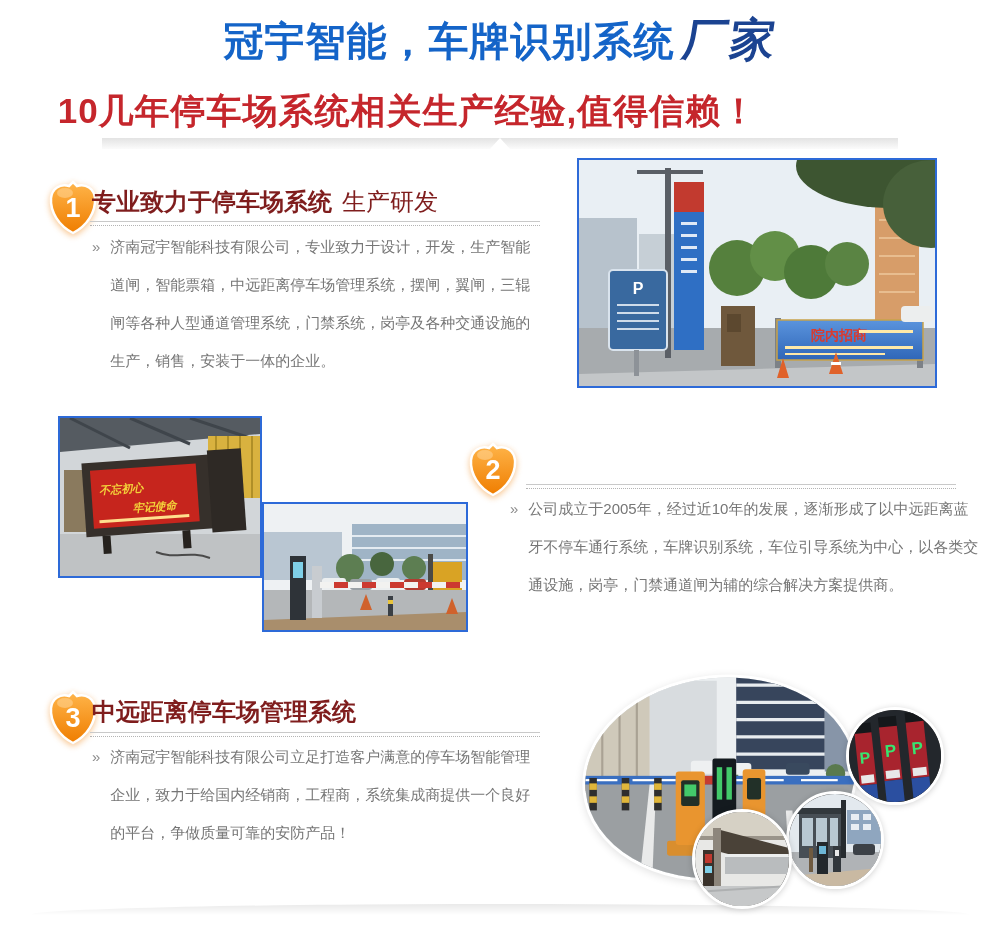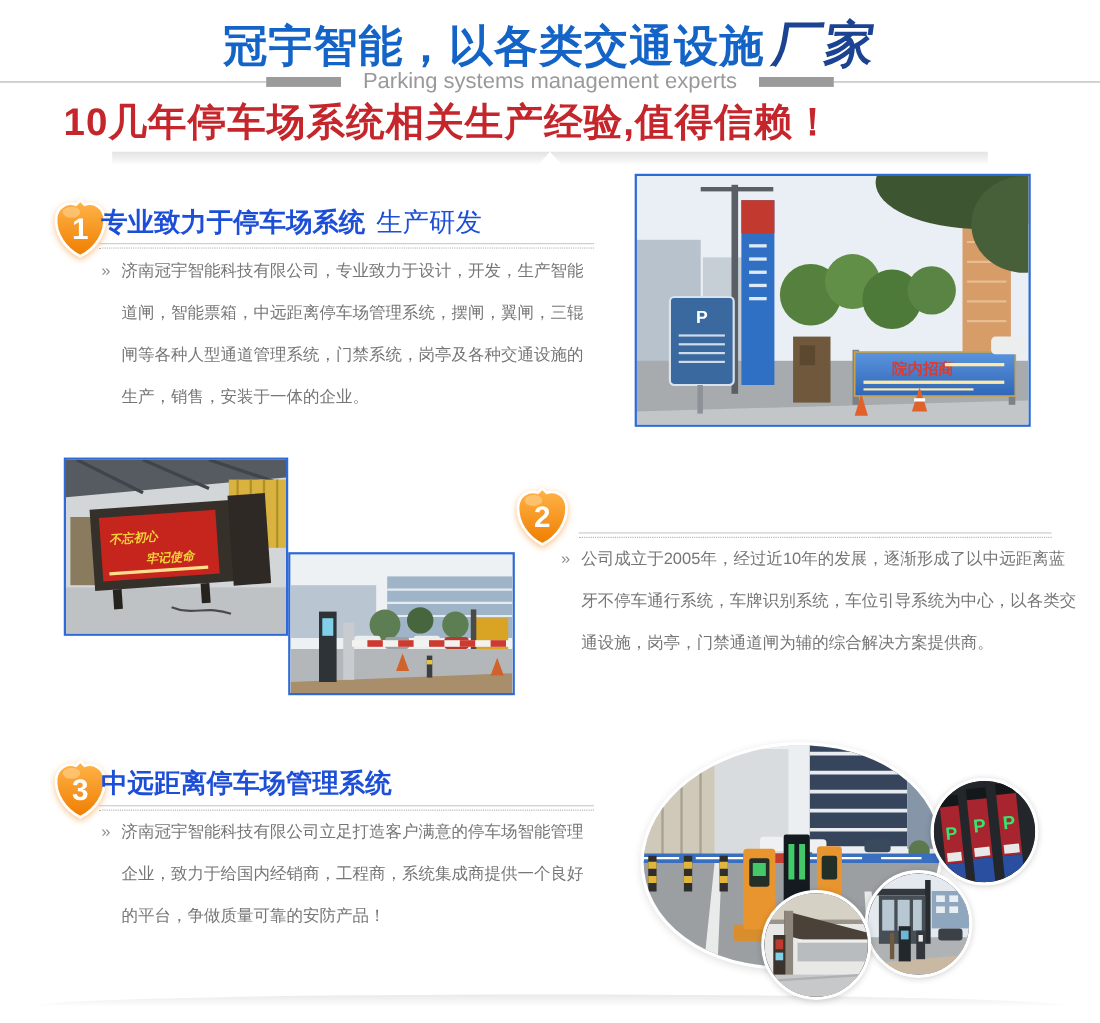--- a/index.html
+++ b/index.html
@@ -20,21 +20,21 @@
     color:#c5262c;letter-spacing:1px;white-space:nowrap;}
   .notch-bar{top:138px;left:102px;width:796px;height:11px;
     background:linear-gradient(180deg,#e3e3e3,#fbfbfb);}
   .notch-bar::after{content:'';position:absolute;left:50%;bottom:0;transform:translateX(-50%);
     width:0;height:0;border-left:10px solid transparent;border-right:10px solid transparent;
     border-bottom:11px solid #fff;}
 
   
   .badge{width:54px;height:60px;filter:drop-shadow(0 2px 3px rgba(240,125,0,.45));}
   .badge svg{width:100%;height:100%;}
-  .sec-title{font-size:24px;font-weight:bold;color:#1d4ed8;white-space:nowrap;}
+  .sec-title{font-size:24px;font-weight:bold;color:#7f1d1d;white-space:nowrap;}
   .sec-title .light{font-weight:normal;margin-left:10px;}
   .sec-underline{height:3px;border-top:1px solid #c9c9c9;border-bottom:1px dotted #b4b4b4;}
   .para{display:flex;gap:10px;font-size:15px;color:#767676;line-height:38px;}
   .para .marker{color:#8d8d8d;font-size:15px;line-height:38px;}
   .photo{border:2px solid #2d6ad8;background:#dfe6ec;overflow:hidden;}
   .photo svg{display:block;width:100%;height:100%;}
   .circle-photo{border-radius:50%;border:3px solid #fff;overflow:hidden;
     box-shadow:0 1px 6px rgba(0,0,0,.18);background:#333;}
   .circle-photo svg{display:block;width:100%;height:100%;}
   .cloud-photo{border-radius:50%;border:3px solid #fff;overflow:hidden;
@@ -42,30 +42,23 @@
   .cloud-photo svg{display:block;width:100%;height:100%;transform:rotate(6deg) scale(1.08);}
   .bottom-divider{top:904px;left:30px;width:940px;height:11px;
     background:linear-gradient(180deg,#e9e9e9,#ffffff);border-radius:50%/100% 100% 0 0;}
 </style>
 </head>
 <body>
 
 <div class="page">
 
   <div class="abs page-title">
-    <span class="title-main">冠宇智能，以各类交通设施</span><span class="title-badge">厂家</span>
-  </div>
-
-  <div class="abs subtitle-row">
-    <div class="hline"></div>
-    <div class="hbar"></div>
-    <div class="subtitle-en">Parking systems management experts</div>
-    <div class="hbar"></div>
-    <div class="hline"></div>
-  </div>
+    <span class="title-main">冠宇智能，车牌识别系统</span><span class="title-badge">厂家</span>
+  </div>
+
 
   <div class="abs headline">10几年停车场系统相关生产经验,值得信赖！</div>
 
   <div class="abs notch-bar"></div>
 
   <div class="abs badge" style="left:46px;top:176px;">
     <svg viewBox="0 0 54 60">
       <defs>
           <linearGradient id="g1" x1="0" y1="0" x2="0" y2="1">
         <stop offset="0" stop-color="#ffb54a"></stop>

